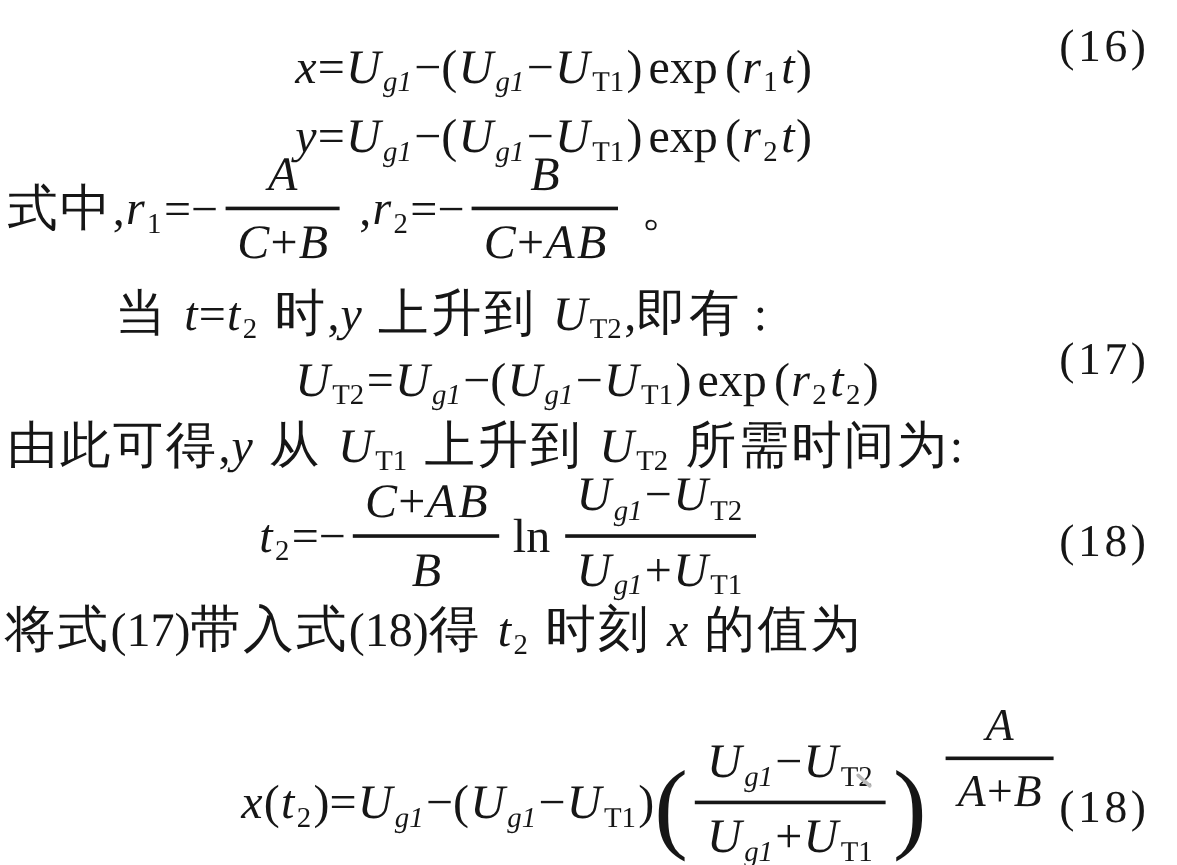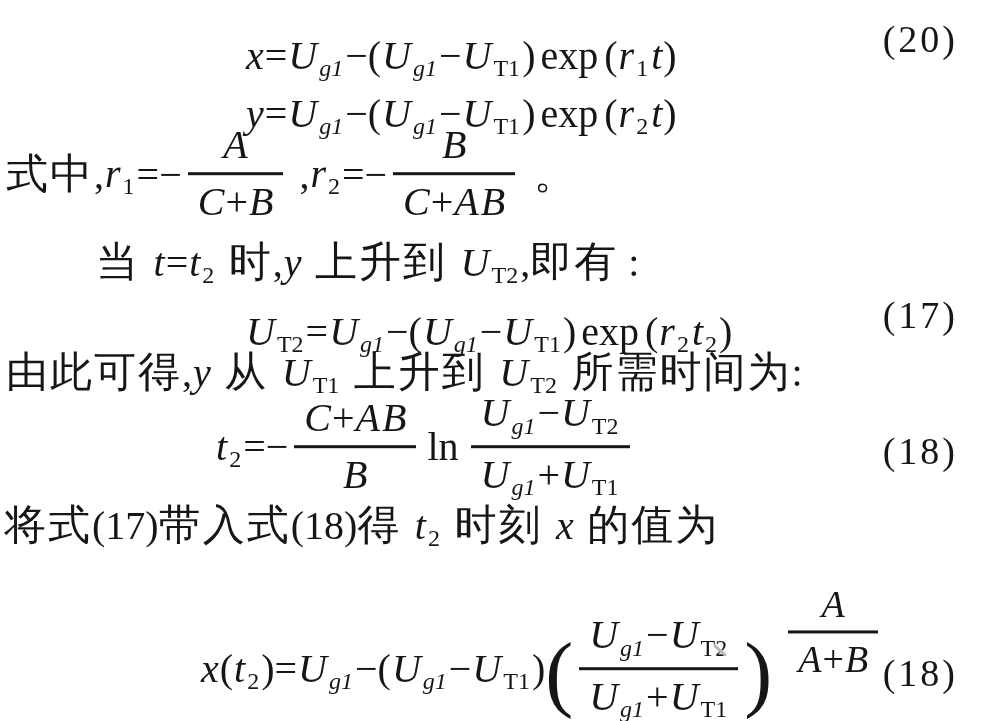--- a/index.html
+++ b/index.html
@@ -19,42 +19,42 @@
   .frac .num{display:block;padding:2px 9px 7px;border-bottom:3px solid currentColor;}
   .frac .den{display:block;padding:7px 9px 2px;}
   .big{font-size:2.1em;line-height:0;vertical-align:middle;display:inline-block;font-style:normal;}
   .sup{display:inline-block;vertical-align:middle;position:relative;top:-0.95em;margin-left:10px;font-size:0.95em;}
   .eqnum{position:absolute;right:23px;top:50%;transform:translateY(-50%);font-size:38px;letter-spacing:3px;font-style:normal;}
   
   #r-eq15{top:10px;height:58px;}
   #r-eq16{top:68px;height:58px;}
   #r-defs{top:128px;height:100px;}
   #r-when{top:236px;height:56px;}
-  #r-eq17{top:287px;height:56px;}
+  #r-eq17{top:272px;height:56px;}
   #r-derive{top:346px;height:56px;}
   #r-eq18{top:403px;height:96px;}
   #r-subst{top:499px;height:55px;}
   #r-eq19{top:635px;height:76px;}
   #r-eq15 .body,#r-eq16 .body,#r-eq17 .body{margin-left:245px;margin-top:38px;}
   #r-defs .body{margin-left:6px;}
   #r-when .body{margin-left:96px;}
   #r-derive .body{margin-left:6px;}
   #r-eq18 .body{margin-left:215px;}
   #r-subst .body{margin-left:4px;}
   #r-eq19 .body{margin-left:200px;}
   .artifact{position:absolute;left:712px;top:649px;width:16px;height:3px;background:#b9b9b9;transform:rotate(42deg);border-radius:2px;}
 </style>
 </head>
 <body>
 
 <main class="page">
 
   <section class="row" id="r-eq15">
     <span class="mline body"><span class="i">x</span><span class="s">=</span><span class="i">U</span><span class="sub it">g1</span><span class="s">−(</span><span class="i">U</span><span class="sub it">g1</span><span class="s">−</span><span class="i">U</span><span class="sub">T1</span><span class="s">)</span><span class="rm">exp</span><span class="s">(</span><span class="i">r</span><span class="sub">1</span><span class="i">t</span><span class="s">)</span></span>
-    <span class="eqnum">(20)</span>
+    <span class="eqnum">(16)</span>
   </section>
 
   <section class="row" id="r-eq16">
     <span class="mline body"><span class="i">y</span><span class="s">=</span><span class="i">U</span><span class="sub it">g1</span><span class="s">−(</span><span class="i">U</span><span class="sub it">g1</span><span class="s">−</span><span class="i">U</span><span class="sub">T1</span><span class="s">)</span><span class="rm">exp</span><span class="s">(</span><span class="i">r</span><span class="sub">2</span><span class="i">t</span><span class="s">)</span></span>
   </section>
 
   <section class="row" id="r-defs">
     <span class="mline body"><span class="c">式中</span><span class="s">,</span><span class="i">r</span><span class="sub">1</span><span class="s">=−</span><span class="frac"><span class="num"><span class="i">A</span></span><span class="den"><span class="i">C</span><span class="s">+</span><span class="i">B</span></span></span><span class="s"> ,</span><span class="i">r</span><span class="sub">2</span><span class="s">=−</span><span class="frac"><span class="num"><span class="i">B</span></span><span class="den"><span class="i">C</span><span class="s">+</span><span class="i">A</span><span class="i">B</span></span></span><span class="c"> 。</span></span>
   </section>
 

